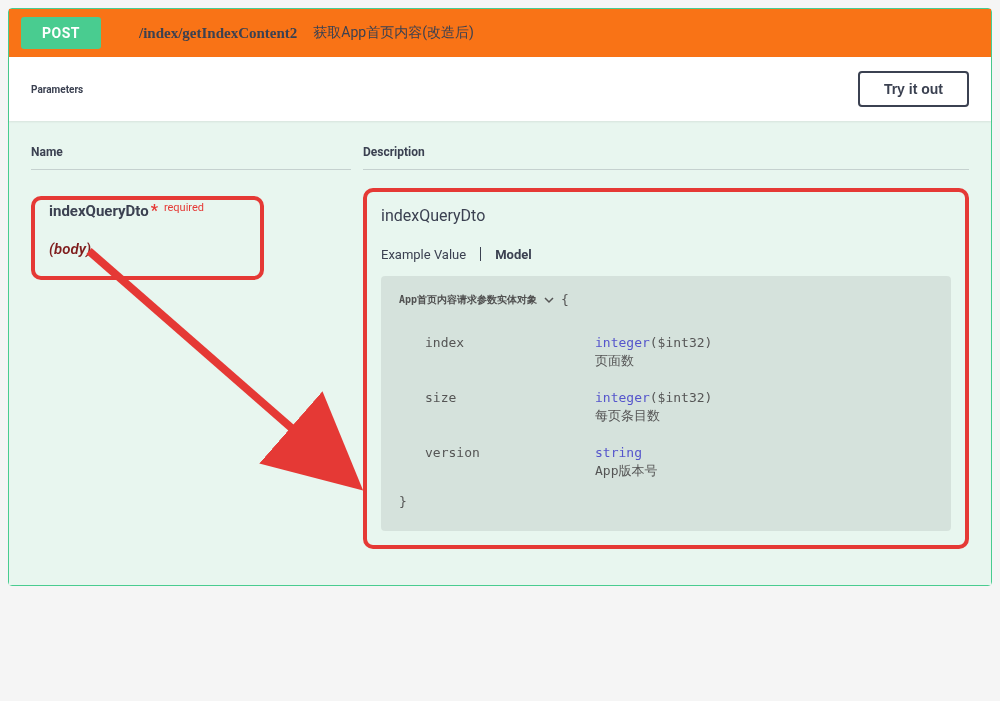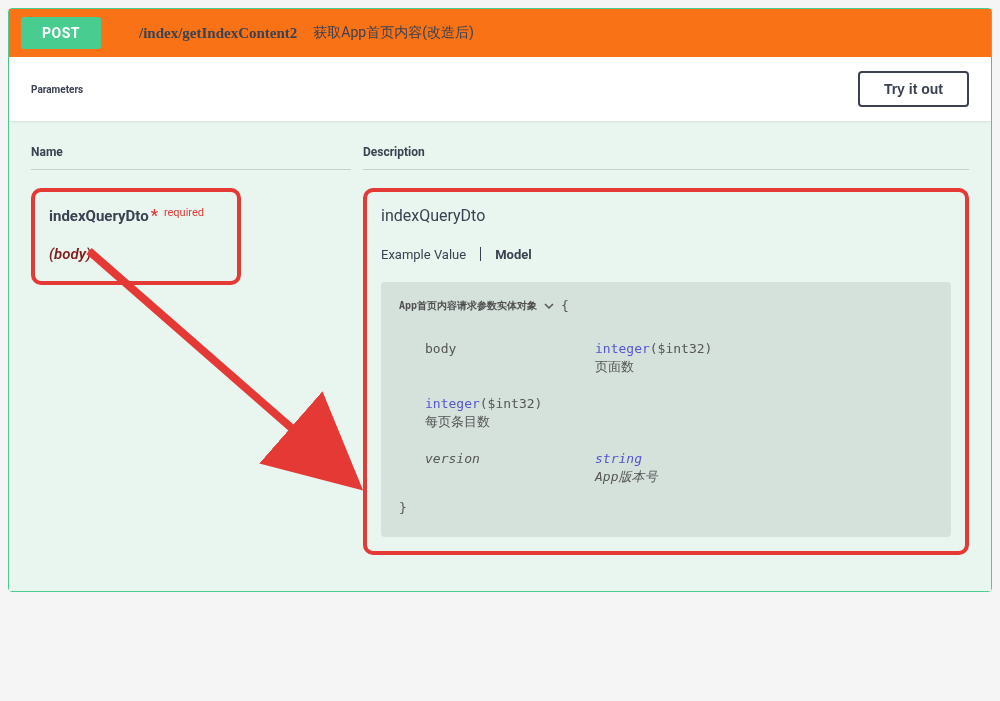--- a/index.html
+++ b/index.html
@@ -85,23 +85,24 @@
   color: #3b4151;
   border-bottom: 1px solid rgba(59,65,81,0.2);
   padding: 0 0 10px;
 }
 .row {
   padding-top: 18px;
 }
 .param-box {
   border: 4px solid #e53935;
   border-radius: 10px;
-  padding: 14px 14px 18px;
-  width: 210px;
+  padding: 1px 14px 18px;
+  width: 233px;
   position: relative;
+  margin-top: 8px;
 }
 .param-name {
   font-weight: 700;
   color: #3b4151;
   font-size: 15px;
   display: inline;
 }
 .star { color: #e53935; margin-left: 2px; font-weight: 700; }
 .req {
   color: #e53935;
@@ -125,21 +126,21 @@
 }
 .desc-title {
   font-size: 16px;
   color: #3b4151;
   margin-bottom: 22px;
 }
 .tabs {
   display: flex;
   align-items: flex-start;
   gap: 14px;
-  margin-bottom: 20px;
+  margin-bottom: 14px;
   font-size: 13px;
 }
 .tab-ex { color: #3b4151; cursor: pointer; }
 .divider { width: 1px; height: 14px; background: #3b4151; }
 .tab-model { font-weight: 700; color: #3b4151; cursor: pointer; }
 .model-panel {
   background: rgba(0,0,0,0.08);
   border-radius: 4px;
   padding: 16px 18px 22px;
   font-family: ui-monospace, Menlo, Consolas, monospace;
@@ -160,21 +161,21 @@
 .chevron {
   display: inline-flex;
   color: #555;
 }
 .brace { color: #555; }
 .model-props { padding-left: 26px; }
 .prop {
   display: flex;
   margin-bottom: 20px;
 }
-.prop:last-child { margin-bottom: 0; font-style: italic; }
+.prop:last-child { margin-bottom: 0; }
 .prop-name {
   width: 170px;
   min-width: 170px;
   color: #555;
 }
 .prop-right { }
 .prop-type .t-int, .prop-type .t-str { color: #5555cc; }
 .prop-type .fmt { color: #555; }
 .prop-desc { color: #555; margin-top: 2px; }
 .close-brace { margin-top: 14px; }
@@ -229,27 +230,28 @@
                   <svg width="12" height="12" viewBox="0 0 12 12">
                       <path d="M2 4 L6 8 L10 4" fill="none" stroke="#555" stroke-width="1.5"></path>
                     </svg>
                 </span>
                 <span class="brace">{</span>
               </div>
               <div class="model-props" id="model-props">
                   <div class="prop">
                   </div>
                   <div class="prop">
-                    <div class="prop-name">body</div>
+                    <div class="prop-name">index</div>
                     <div class="prop-right">
                       <div class="prop-type"><span class="t-int">integer</span><span class="fmt">($int32)</span></div>
                       <div class="prop-desc">页面数</div>
                     </div>
                   </div>
                   <div class="prop">
+                    <div class="prop-name">size</div>
                     <div class="prop-right">
                       <div class="prop-type"><span class="t-int">integer</span><span class="fmt">($int32)</span></div>
                       <div class="prop-desc">每页条目数</div>
                     </div>
                   </div>
                   <div class="prop">
                     <div class="prop-name">version</div>
                     <div class="prop-right">
                       <div class="prop-type"><span class="t-str">string</span></div>
                       <div class="prop-desc">App版本号</div>

